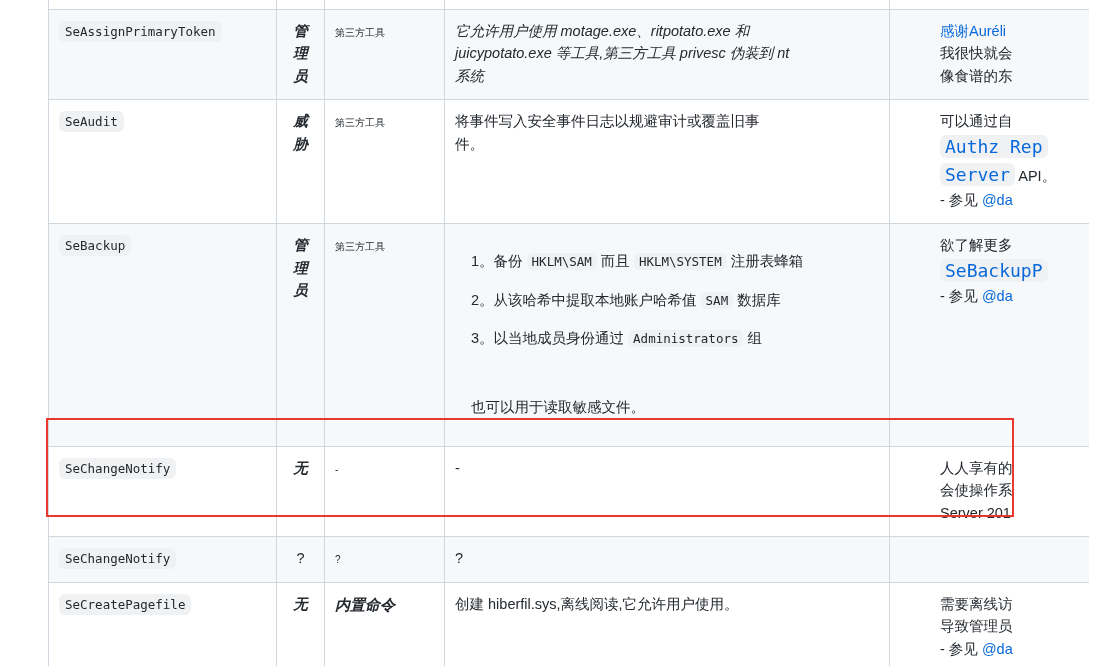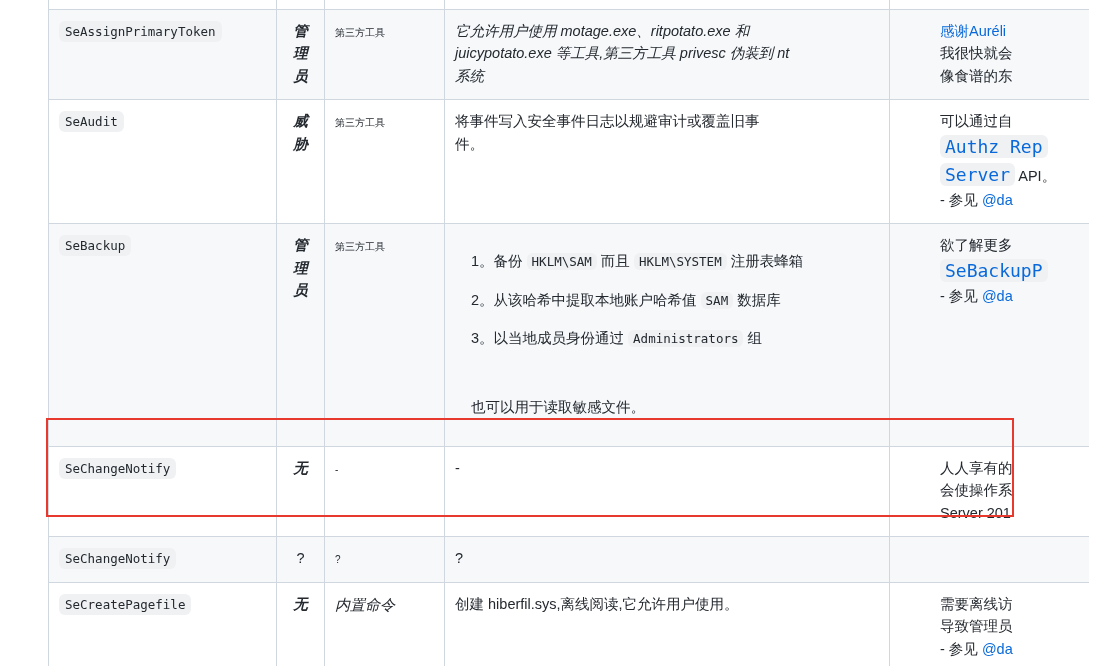--- a/index.html
+++ b/index.html
@@ -96,21 +96,21 @@
   }
   .impact-plain {
     text-align: center;
     font-size: 15px;
   }
   .tool-b {
     font-weight: normal;
     font-size: 10px;
   }
   .tool-bi {
-    font-weight: normal;
+    font-weight: bold;
     font-style: italic;
     font-size: 15px;
   }
   .path-i {
     font-style: italic;
     font-size: 15px;
     line-height: 1.6;
   }
   .path {
     font-size: 15px;

